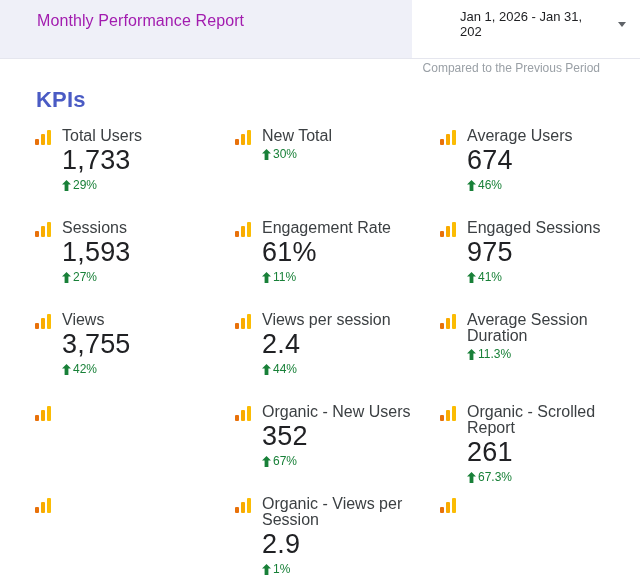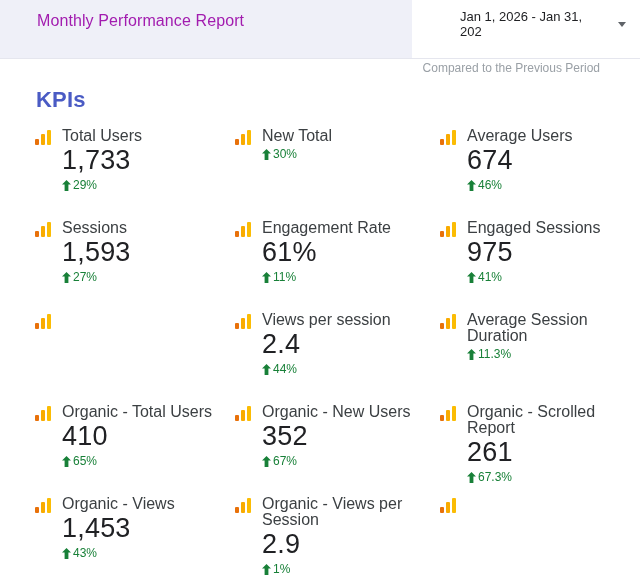--- a/index.html
+++ b/index.html
@@ -182,20 +182,30 @@
       </div>
     </div>
   </div>
 
   <div class="kpi">
     <svg class="kpi-icon" width="17" height="17" viewBox="0 0 17 17">
       <rect x="0" y="10" width="4" height="6" rx="1" fill="#E8710A"></rect>
       <rect x="6" y="5" width="4" height="11" rx="1" fill="#F9AB00"></rect>
       <rect x="12" y="1" width="4" height="15" rx="1" fill="#FBBC04"></rect>
     </svg>
+    <div>
+      <div class="kpi-label">Views</div>
+      <div class="kpi-value">3,755</div>
+      <div class="kpi-delta">
+        <svg width="9" height="11" viewBox="0 0 9 11">
+          <path d="M4.5 0 L9 4.6 H6.4 V11 H2.6 V4.6 H0 Z" fill="#188038"></path>
+        </svg>
+        <span class="kpi-delta-value">42%</span>
+      </div>
+    </div>
   </div>
 
   <div class="kpi">
     <svg class="kpi-icon" width="17" height="17" viewBox="0 0 17 17">
       <rect x="0" y="10" width="4" height="6" rx="1" fill="#E8710A"></rect>
       <rect x="6" y="5" width="4" height="11" rx="1" fill="#F9AB00"></rect>
       <rect x="12" y="1" width="4" height="15" rx="1" fill="#FBBC04"></rect>
     </svg>
     <div>
       <div class="kpi-label">Views per session</div>
@@ -225,30 +235,20 @@
       </div>
     </div>
   </div>
 
   <div class="kpi">
     <svg class="kpi-icon" width="17" height="17" viewBox="0 0 17 17">
       <rect x="0" y="10" width="4" height="6" rx="1" fill="#E8710A"></rect>
       <rect x="6" y="5" width="4" height="11" rx="1" fill="#F9AB00"></rect>
       <rect x="12" y="1" width="4" height="15" rx="1" fill="#FBBC04"></rect>
     </svg>
-    <div>
-      <div class="kpi-label">Organic - Total Users</div>
-      <div class="kpi-value">410</div>
-      <div class="kpi-delta">
-        <svg width="9" height="11" viewBox="0 0 9 11">
-          <path d="M4.5 0 L9 4.6 H6.4 V11 H2.6 V4.6 H0 Z" fill="#188038"></path>
-        </svg>
-        <span class="kpi-delta-value">65%</span>
-      </div>
-    </div>
   </div>
 
   <div class="kpi">
     <svg class="kpi-icon" width="17" height="17" viewBox="0 0 17 17">
       <rect x="0" y="10" width="4" height="6" rx="1" fill="#E8710A"></rect>
       <rect x="6" y="5" width="4" height="11" rx="1" fill="#F9AB00"></rect>
       <rect x="12" y="1" width="4" height="15" rx="1" fill="#FBBC04"></rect>
     </svg>
     <div>
       <div class="kpi-label">Organic - New Users</div>
@@ -279,30 +279,20 @@
       </div>
     </div>
   </div>
 
   <div class="kpi">
     <svg class="kpi-icon" width="17" height="17" viewBox="0 0 17 17">
       <rect x="0" y="10" width="4" height="6" rx="1" fill="#E8710A"></rect>
       <rect x="6" y="5" width="4" height="11" rx="1" fill="#F9AB00"></rect>
       <rect x="12" y="1" width="4" height="15" rx="1" fill="#FBBC04"></rect>
     </svg>
-    <div>
-      <div class="kpi-label">Organic - Views</div>
-      <div class="kpi-value">1,453</div>
-      <div class="kpi-delta">
-        <svg width="9" height="11" viewBox="0 0 9 11">
-          <path d="M4.5 0 L9 4.6 H6.4 V11 H2.6 V4.6 H0 Z" fill="#188038"></path>
-        </svg>
-        <span class="kpi-delta-value">43%</span>
-      </div>
-    </div>
   </div>
 
   <div class="kpi">
     <svg class="kpi-icon" width="17" height="17" viewBox="0 0 17 17">
       <rect x="0" y="10" width="4" height="6" rx="1" fill="#E8710A"></rect>
       <rect x="6" y="5" width="4" height="11" rx="1" fill="#F9AB00"></rect>
       <rect x="12" y="1" width="4" height="15" rx="1" fill="#FBBC04"></rect>
     </svg>
     <div>
       <div class="kpi-label">Organic - Views per Session</div>

